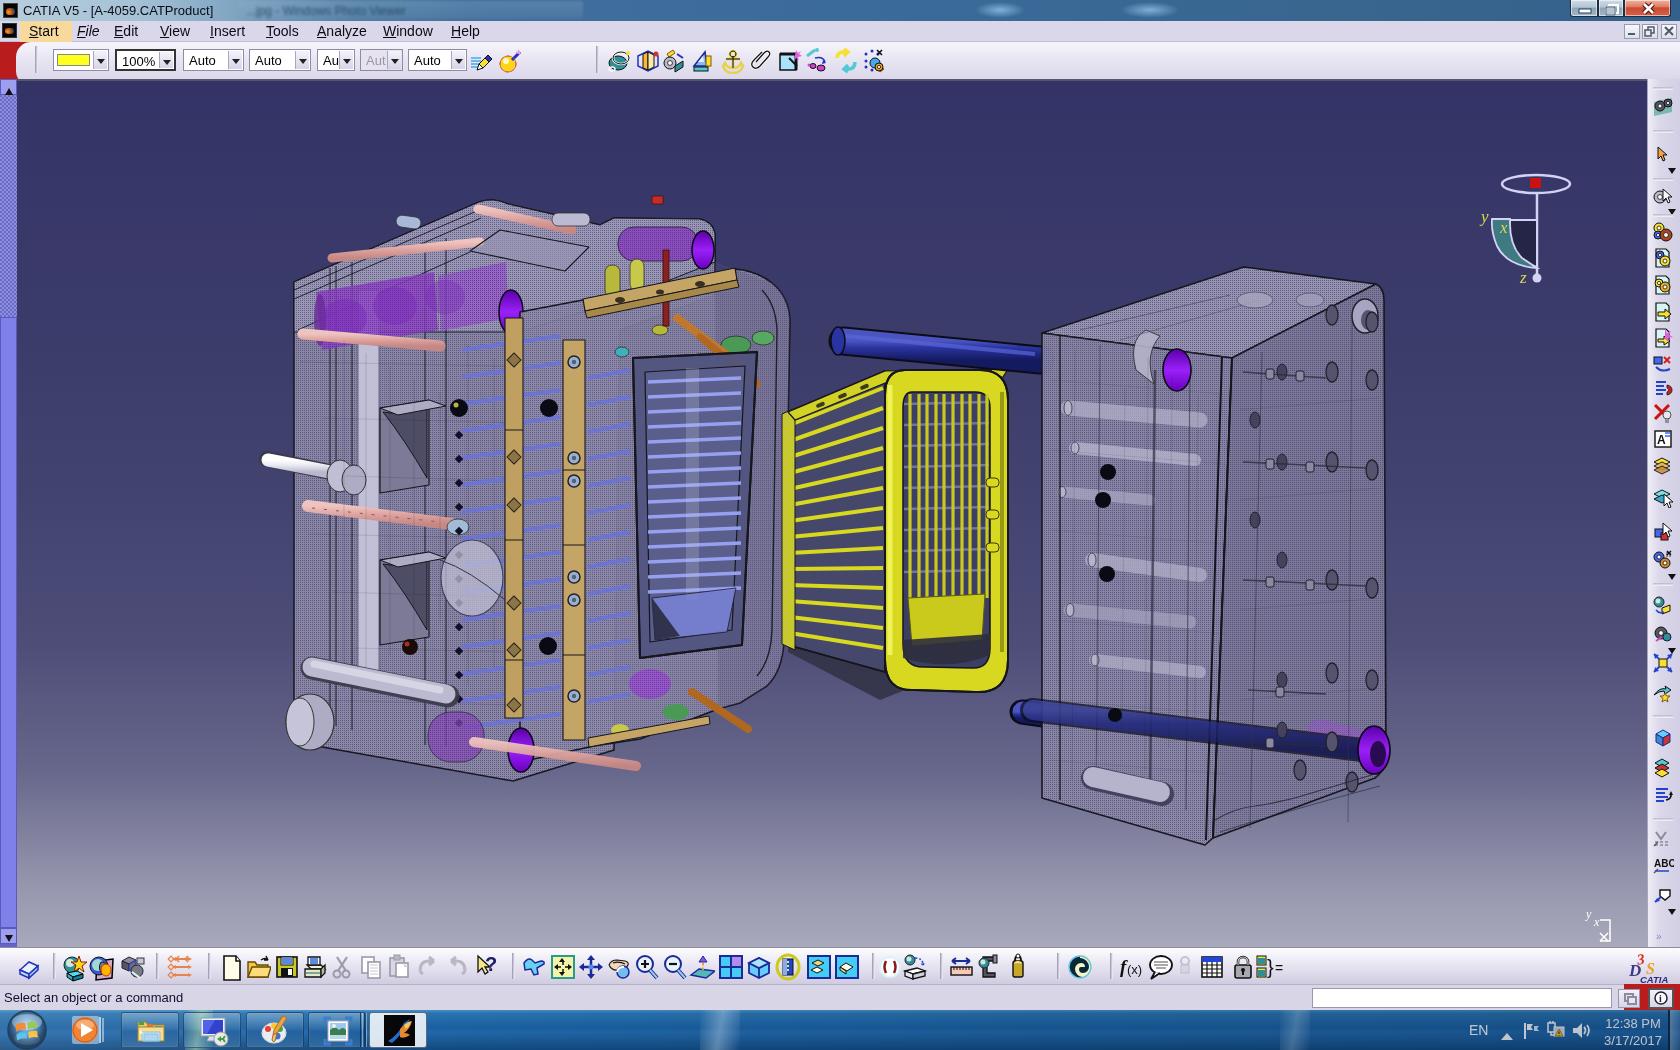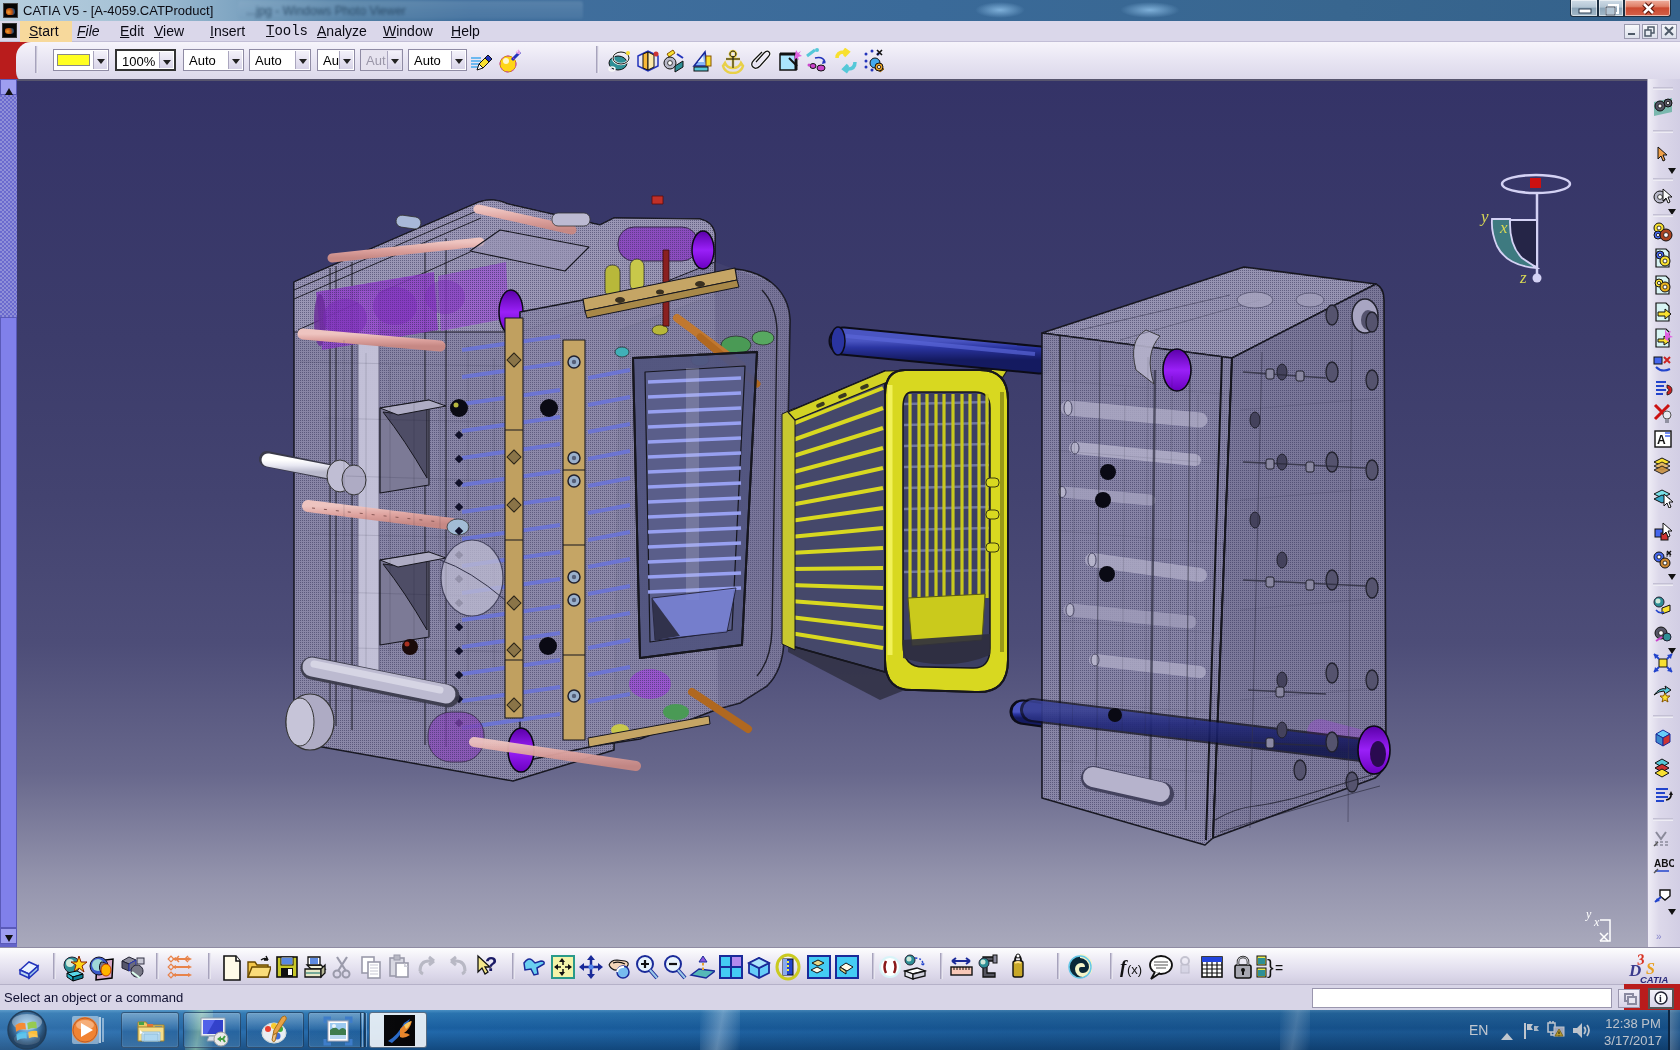--- a/index.html
+++ b/index.html
@@ -93,24 +93,24 @@
     </div>
   </div>
 
   <div id="menubar">
       <div style="position:absolute;left:2px;top:2px;width:15px;height:15px;background:#060608;border:1px solid #333;">
         <div style="position:absolute;left:2px;top:4px;width:9px;height:6px;background:radial-gradient(circle at 30% 60%, #f0a030 0%, #c05010 45%, #274b72 75%, #0a1828 100%);border-radius:40%;"></div>
       </div>
     <div class="hl"></div>
     <div class="mi" style="left:29px;"><u>S</u>tart</div>
     <div class="mi" style="left:77px;font-style:italic;"><u>F</u>ile</div>
-    <div class="mi" style="left:120px;"><u>E</u>dit</div>
-    <div class="mi" style="left:154px;"><u>V</u>iew</div>
+    <div class="mi" style="left:114px;"><u>E</u>dit</div>
+    <div class="mi" style="left:160px;"><u>V</u>iew</div>
     <div class="mi" style="left:210px;"><u>I</u>nsert</div>
-    <div class="mi" style="left:266px;font-family:Liberation Mono, monospace;"><u>T</u>ools</div>
+    <div class="mi" style="left:266px;"><u>T</u>ools</div>
     <div class="mi" style="left:317px;"><u>A</u>nalyze</div>
     <div class="mi" style="left:383px;"><u>W</u>indow</div>
     <div class="mi" style="left:451px;"><u>H</u>elp</div>
     <div class="mdibtn" style="right:40px;"><svg width="14" height="13">
           <rect x="3" y="8" width="7" height="2" fill="#4e5a68"></rect>
         </svg></div>
     <div class="mdibtn" style="right:22px;"><svg width="14" height="13">
           <rect x="5" y="2" width="6" height="6" fill="none" stroke="#4e5a68" stroke-width="1.5"></rect>
           <rect x="2" y="5" width="6" height="6" fill="#e8ecf2" stroke="#4e5a68" stroke-width="1.5"></rect>
         </svg></div>

